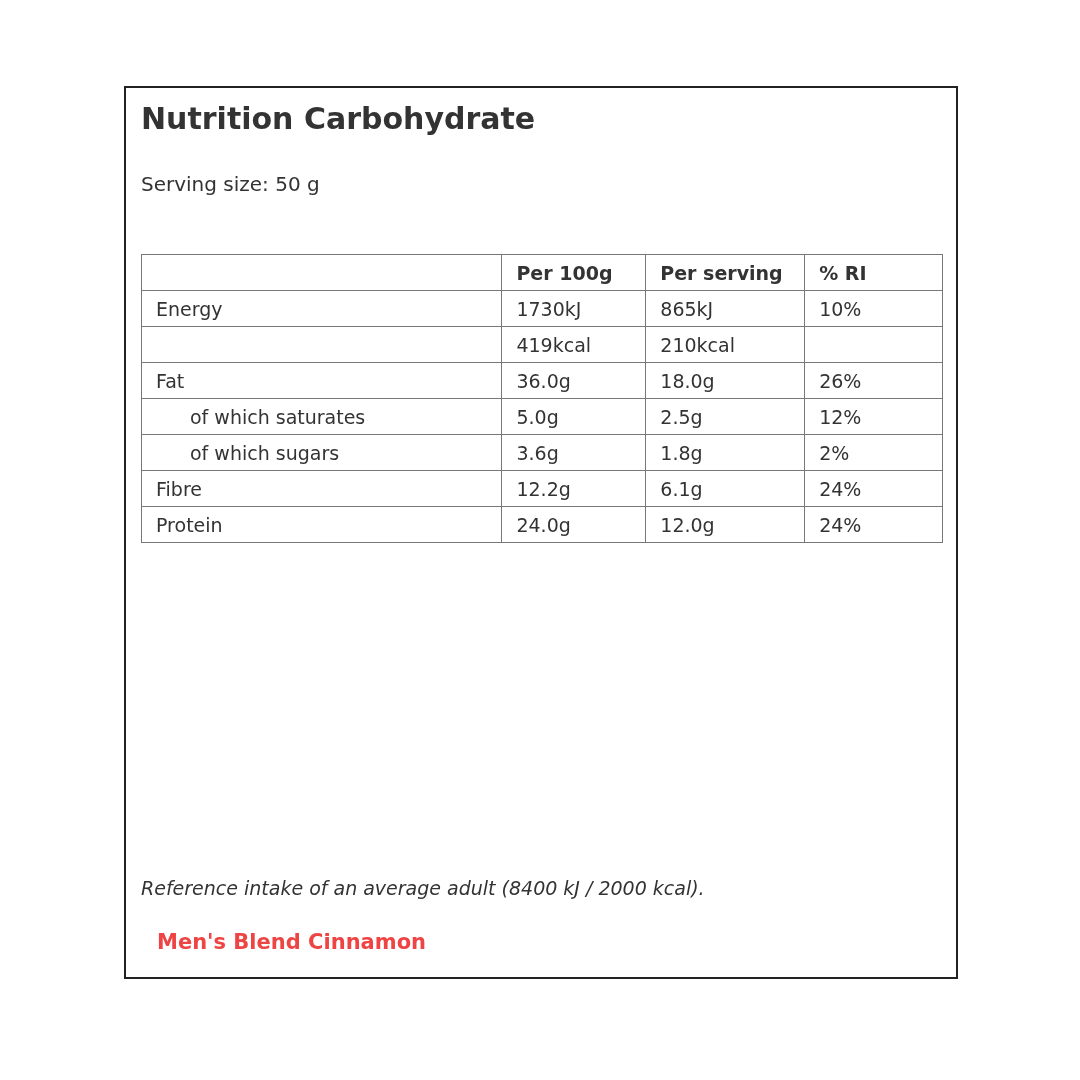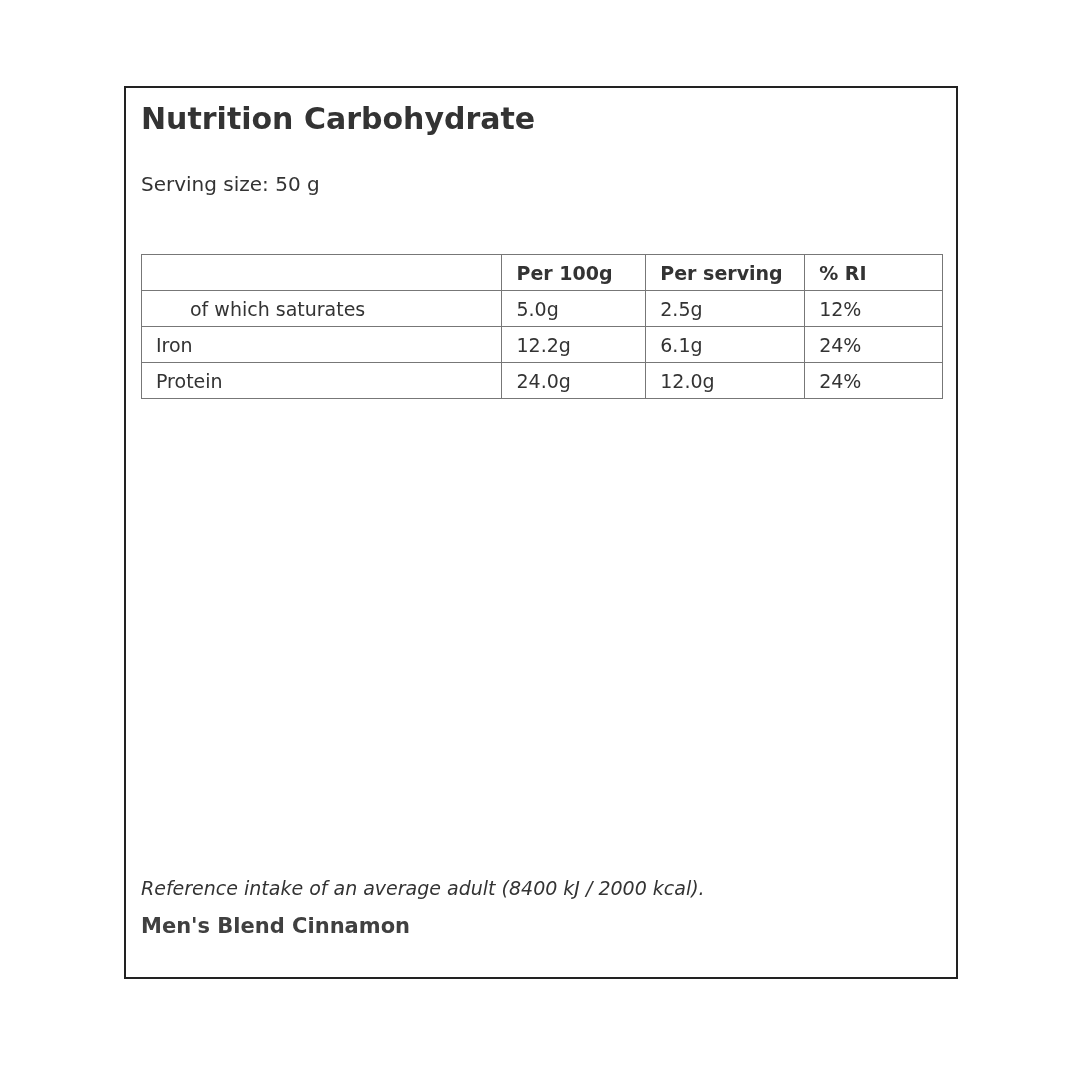--- a/index.html
+++ b/index.html
@@ -74,52 +74,76 @@
       margin: 0;
       font-size: 19px;
       line-height: 28px;
       color: #333333;
       font-style: italic;
     }
     .product {
       position: absolute;
       left: 15px;
       top: 824px;
-      margin: 0;
+      margin: 16px;
       font-size: 21px;
       font-weight: bold;
       line-height: 28px;
-      color: #404040;
+      color: #ef4444;
     }
   </style>
 </head>
 <body>
 
 <div class="panel">
   <h1 class="title">Nutrition Carbohydrate</h1>
   <p class="serving">Serving size: 50 g</p>
 
   <table class="nutrition">
     <thead>
       <tr>
         <th class="col-name"></th>
         <th class="col-100">Per 100g</th>
         <th class="col-serv">Per serving</th>
         <th class="col-ri">% RI</th>
       </tr>
     </thead>
     <tbody>
       <tr>
+        <td class="name">Energy</td>
+        <td>1730kJ</td>
+        <td>865kJ</td>
+        <td>10%</td>
+      </tr>
+      <tr>
+        <td class="name"></td>
+        <td>419kcal</td>
+        <td>210kcal</td>
+        <td></td>
+      </tr>
+      <tr>
+        <td class="name">Fat</td>
+        <td>36.0g</td>
+        <td>18.0g</td>
+        <td>26%</td>
+      </tr>
+      <tr>
         <td class="name sub">of which saturates</td>
         <td>5.0g</td>
         <td>2.5g</td>
         <td>12%</td>
       </tr>
       <tr>
-        <td class="name">Iron</td>
+        <td class="name sub">of which sugars</td>
+        <td>3.6g</td>
+        <td>1.8g</td>
+        <td>2%</td>
+      </tr>
+      <tr>
+        <td class="name">Fibre</td>
         <td>12.2g</td>
         <td>6.1g</td>
         <td>24%</td>
       </tr>
       <tr>
         <td class="name">Protein</td>
         <td>24.0g</td>
         <td>12.0g</td>
         <td>24%</td>
       </tr>

